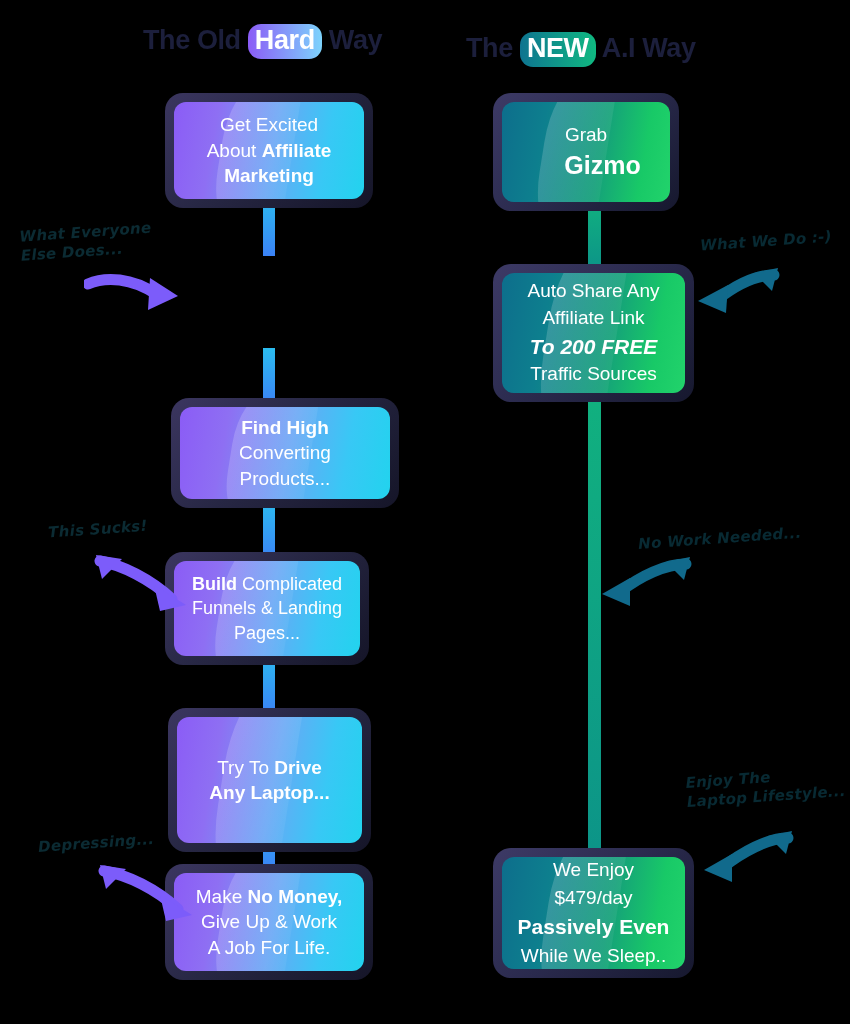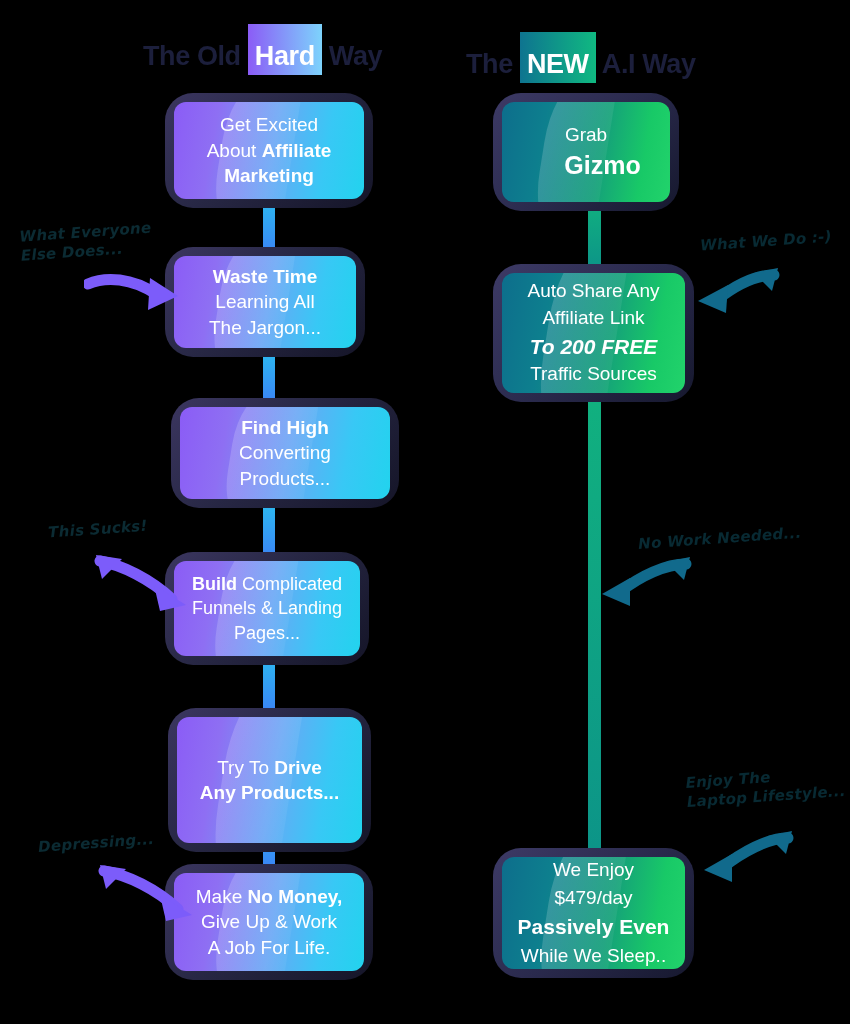--- a/index.html
+++ b/index.html
@@ -16,32 +16,33 @@
     position: absolute;
     font-size: 27px;
     font-weight: bold;
     letter-spacing: -0.4px;
     white-space: nowrap;
     color: #1c1f3c;
     line-height: 1;
   }
   .heading .hl {
     display: inline-block;
-    padding: 19px 7px 5px 7px;
+    padding: 3px 7px 5px 7px;
     color: #ffffff;
+    border-radius: 13px;
   }
   .heading .hl-purple { background: linear-gradient(90deg,#8b5cf6 0%,#7dd3fc 100%); }
   .heading .hl-teal   { background: linear-gradient(90deg,#0e7490 0%,#10b981 100%); }
   #head-left  { left: 143px; top: 24px; }
   #head-right { left: 466px; top: 24px; margin-top: 8px; }
 
   
   .card {
     position: absolute;
-    border-radius: 28px;
+    border-radius: 18px;
     padding: 9px;
     display: flex;
   }
   .card.left  { background: linear-gradient(135deg,#3b3660 0%,#272744 45%,#151528 100%); }
   .card.right { background: linear-gradient(135deg,#3d3a66 0%,#2a2a4d 50%,#16182e 100%); }
 
   .card-inner {
     position: relative;
     flex: 1;
     border-radius: 12px;
@@ -118,29 +119,20 @@
   <div class="card left" style="left:165px; top:93px; width:208px; height:115px;">
     <div class="card-inner">
       <div class="card-text">
         <div>Get Excited</div>
         <div><span>About </span><b>Affiliate</b></div>
         <div><b>Marketing</b></div>
       </div>
     </div>
   </div>
 
-  <div class="card left" style="left:165px; top:247px; width:200px; height:110px;">
-    <div class="card-inner">
-      <div class="card-text">
-        <div><b>Waste Time</b></div>
-        <div>Learning All</div>
-        <div>The Jargon...</div>
-      </div>
-    </div>
-  </div>
 
   <div class="card left" style="left:171px; top:398px; width:228px; height:110px;">
     <div class="card-inner">
       <div class="card-text">
         <div><b>Find High</b></div>
         <div>Converting</div>
         <div>Products...</div>
       </div>
     </div>
   </div>
@@ -152,21 +144,21 @@
         <div>Funnels &amp; Landing</div>
         <div>Pages...</div>
       </div>
     </div>
   </div>
 
   <div class="card left" style="left:168px; top:708px; width:203px; height:144px;">
     <div class="card-inner">
       <div class="card-text">
         <div><span>Try To </span><b>Drive</b></div>
-        <div><b>Any Products...</b></div>
+        <div><b>Any Laptop...</b></div>
       </div>
     </div>
   </div>
 
   <div class="card left" style="left:165px; top:864px; width:208px; height:116px;">
     <div class="card-inner">
       <div class="card-text">
         <div><span>Make </span><b>No Money,</b></div>
         <div>Give Up &amp; Work</div>
         <div>A Job For Life.</div>

